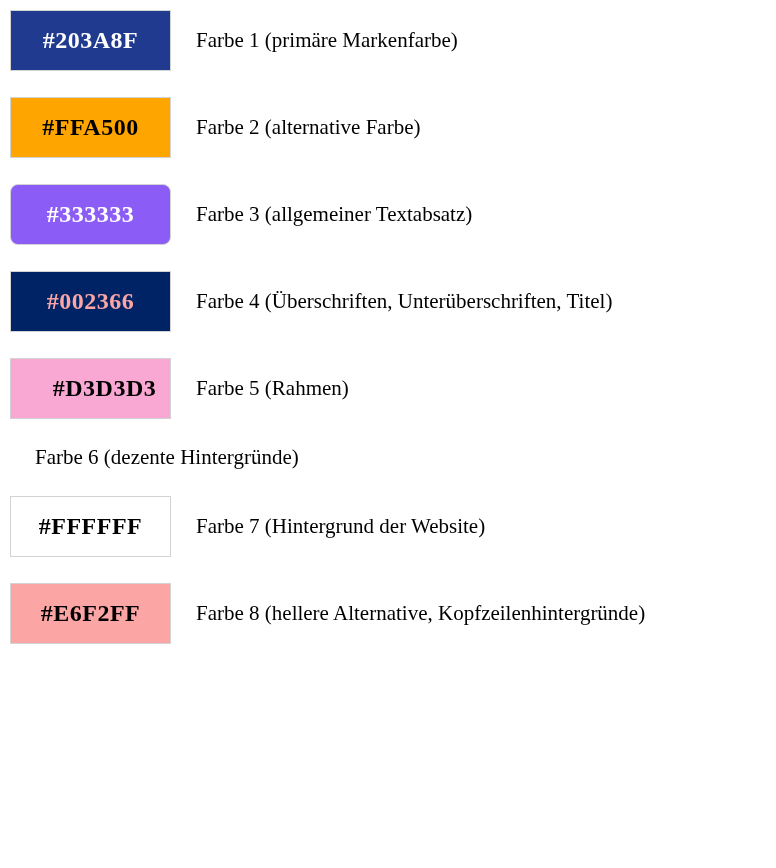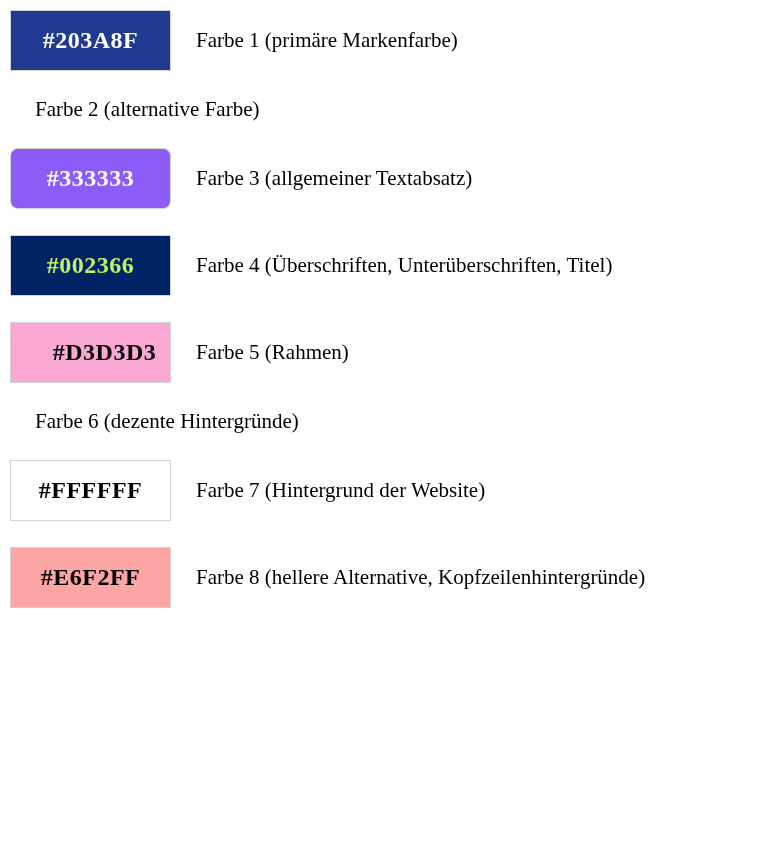--- a/index.html
+++ b/index.html
@@ -52,33 +52,36 @@
 <div class="palette">
 
   <div class="palette-row">
     <div class="swatch" style="background-color: rgb(32, 58, 143);">
       <span class="swatch-hex" style="color: rgb(255, 255, 255);">#203A8F</span>
     </div>
     <span class="swatch-label">Farbe 1 (primäre Markenfarbe)</span>
   </div>
 
   <div class="palette-row">
+    <div class="swatch" style="background-color: rgb(255, 165, 0);">
+      <span class="swatch-hex" style="color: rgb(0, 0, 0);">#FFA500</span>
+    </div>
     <span class="swatch-label">Farbe 2 (alternative Farbe)</span>
   </div>
 
   <div class="palette-row">
     <div class="swatch" style="background-color: #8b5cf6; border-radius: 8px;">
       <span class="swatch-hex" style="color: rgb(255, 255, 255);">#333333</span>
     </div>
     <span class="swatch-label">Farbe 3 (allgemeiner Textabsatz)</span>
   </div>
 
   <div class="palette-row">
     <div class="swatch" style="background-color: rgb(0, 35, 102);">
-      <span class="swatch-hex" style="color: #bef264;">#002366</span>
+      <span class="swatch-hex" style="color: #fca5a5;">#002366</span>
     </div>
     <span class="swatch-label">Farbe 4 (Überschriften, Unterüberschriften, Titel)</span>
   </div>
 
   <div class="palette-row">
     <div class="swatch" style="background-color: #f9a8d4; padding-left: 28px;">
       <span class="swatch-hex" style="color: rgb(0, 0, 0);">#D3D3D3</span>
     </div>
     <span class="swatch-label">Farbe 5 (Rahmen)</span>
   </div>

